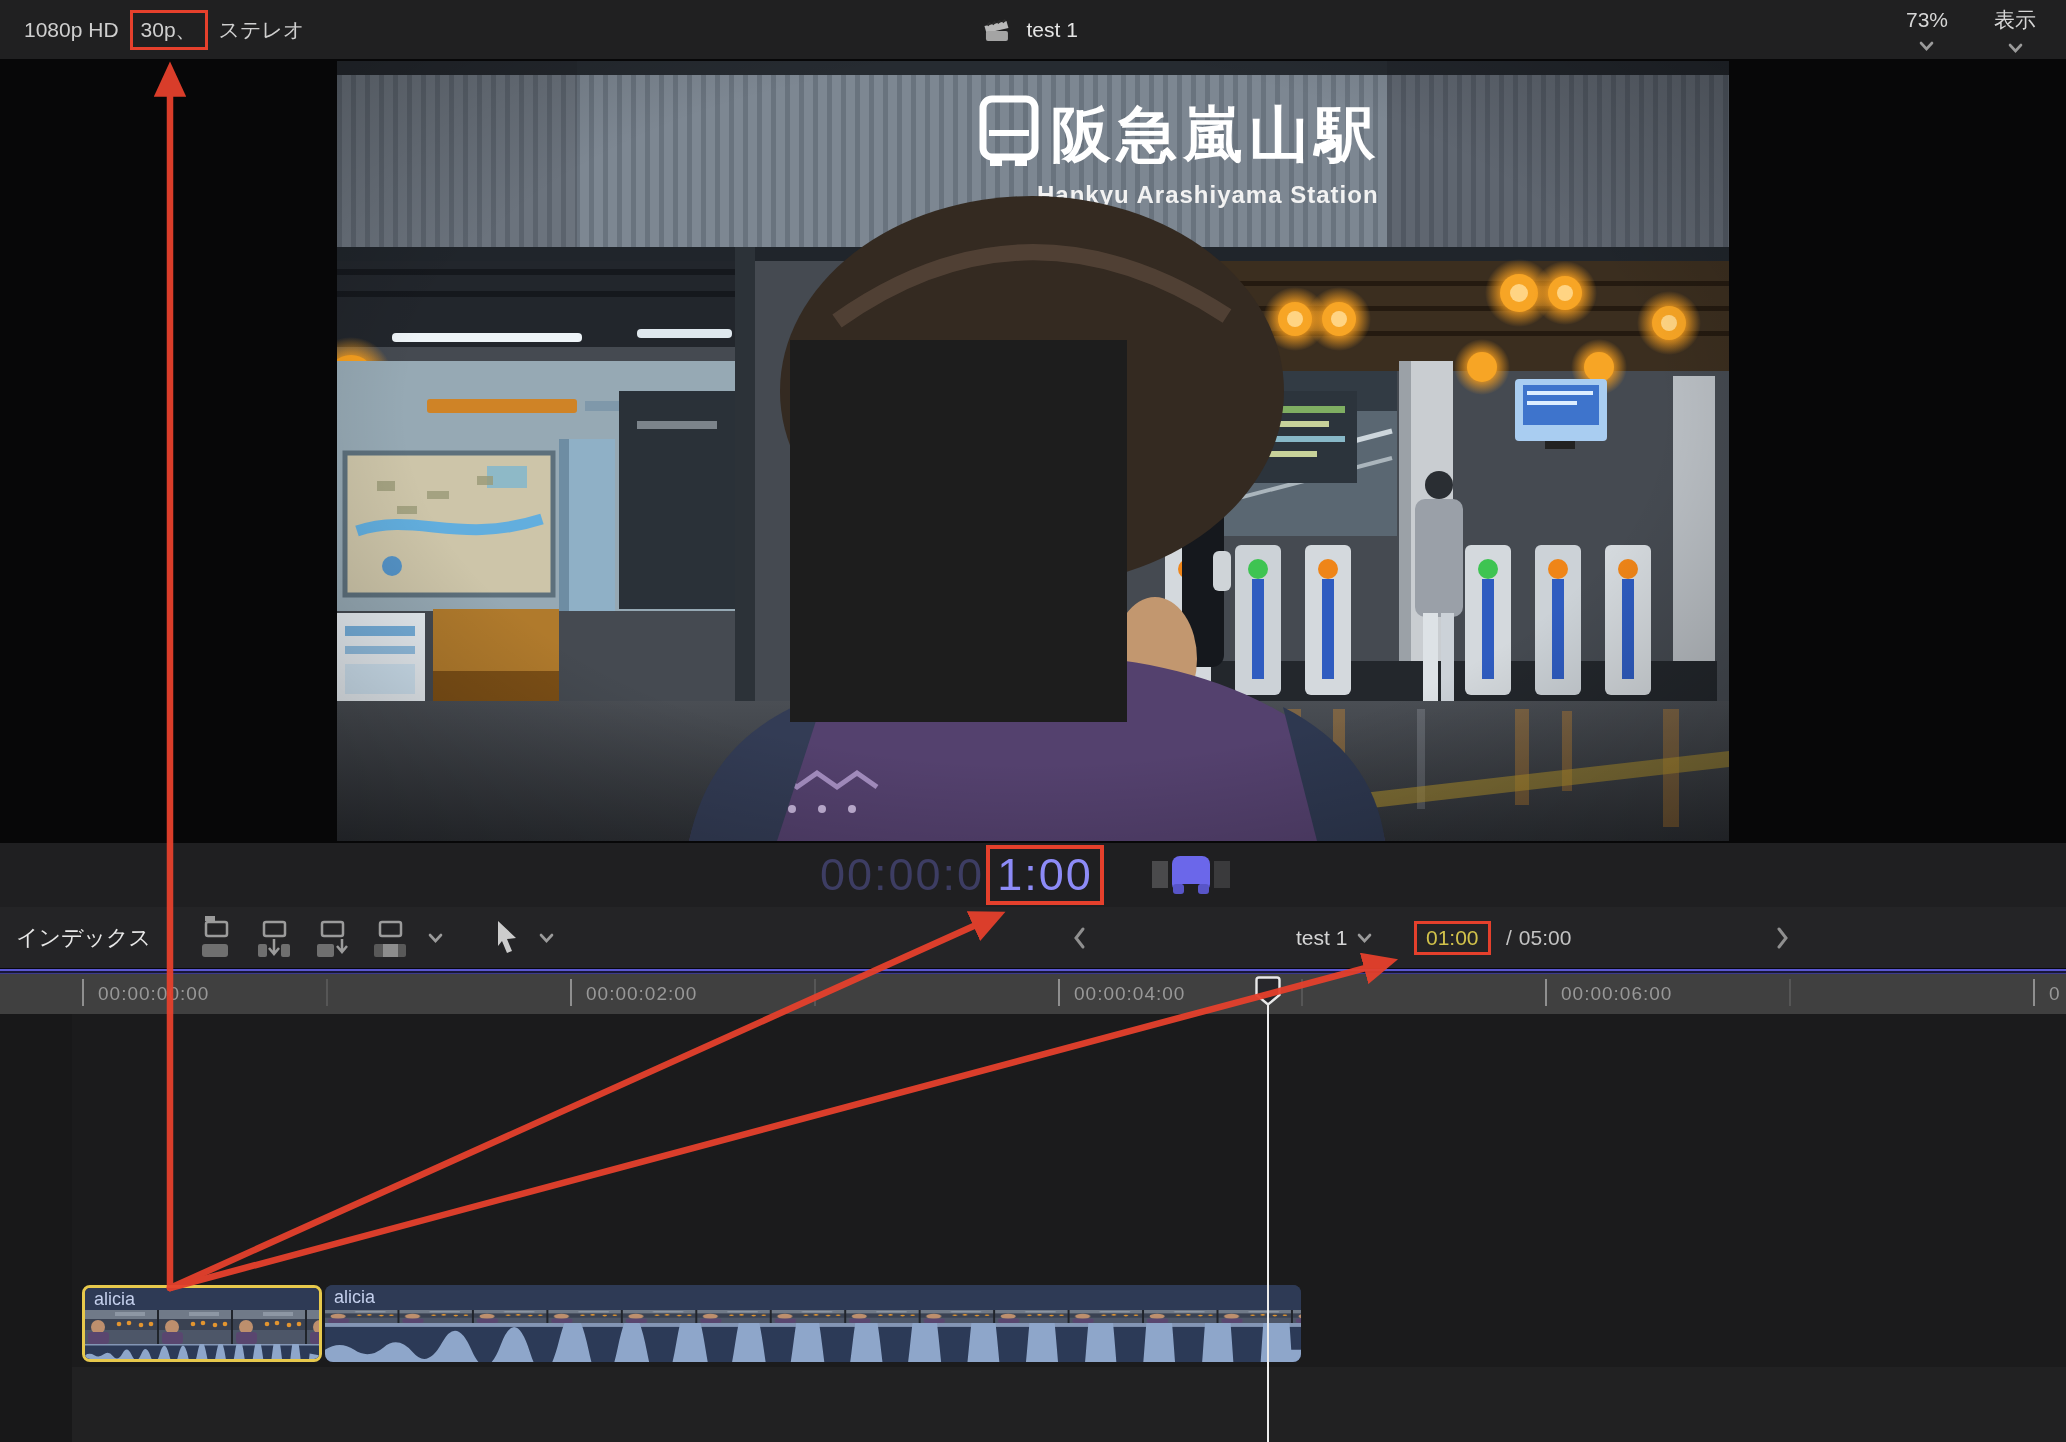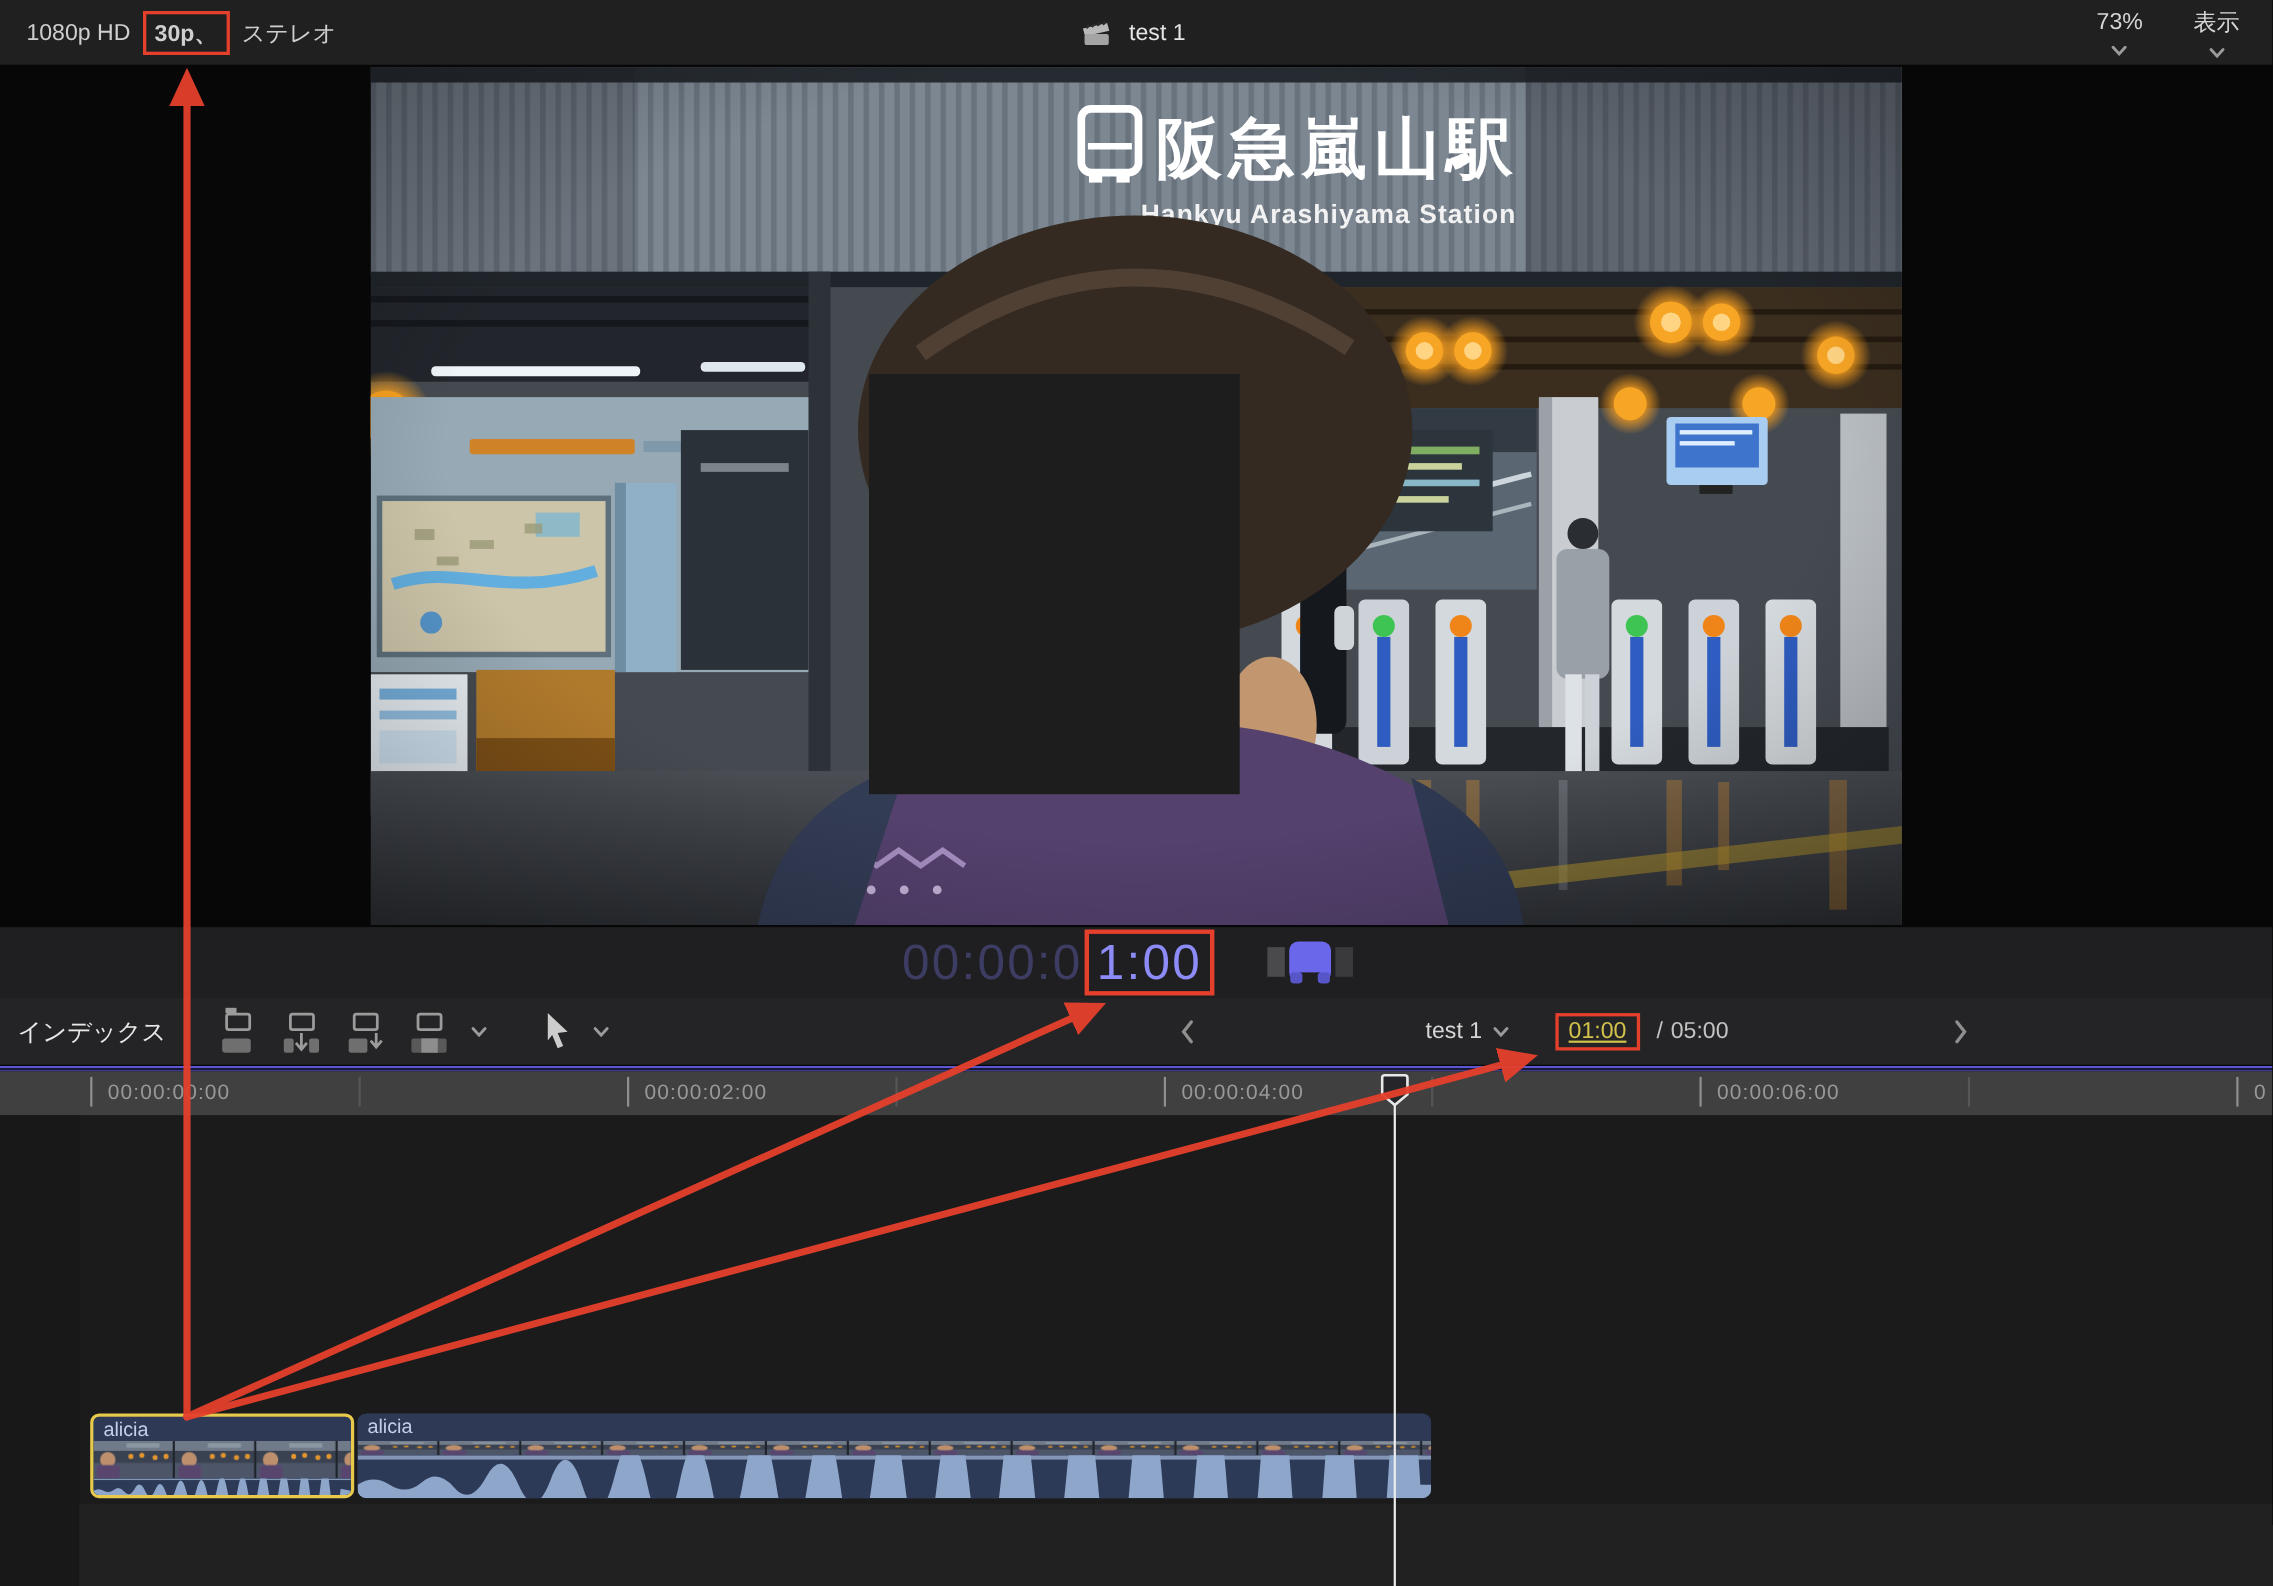--- a/index.html
+++ b/index.html
@@ -4,21 +4,21 @@
 <style>
   html,body{margin:0;padding:0;background:#000;}
   .stage{position:relative;width:2066px;height:1442px;overflow:hidden;
          background:#1b1b1c;font-family:"Liberation Sans",sans-serif;
          -webkit-font-smoothing:antialiased;}
 
   
   .top-bar{position:absolute;left:0;top:0;width:2066px;height:59px;background:#202021;border-bottom:1px solid #000;}
   .tb-left{position:absolute;left:24px;top:0;height:59px;display:flex;align-items:center;gap:10px;
            font-size:21px;color:#cfcfcf;}
-  .fr-box{border:3px solid #e5402c;padding:3px 8px;margin:0 1px;font-weight:bold;}
+  .fr-box{border:3px solid #e5402c;padding:3px 8px;margin:0 1px;}
   .tb-center{position:absolute;left:50%;top:0;transform:translateX(-53%);height:59px;display:flex;align-items:center;gap:16px;font-size:21px;color:#e4e4e4;}
   .tb-right{position:absolute;right:30px;top:0;height:59px;display:flex;align-items:center;gap:46px;font-size:21px;color:#d6d6d6;}
   .dd{display:flex;align-items:center;gap:9px;cursor:default;flex-direction:column;}
 
   
   .viewer{position:absolute;left:0;top:59px;width:2066px;height:784px;background:#070708;}
   .video{position:absolute;left:337px;top:2px;width:1392px;height:780px;}
 
   
   .tc-strip{position:absolute;left:0;top:843px;width:2066px;height:64px;background:#1f1f21;text-decoration:underline;}
@@ -29,21 +29,21 @@
   .tc-live{color:#8d8bf7;}
   .film-ind{position:absolute;left:1152px;top:11px;}
 
   
   .toolbar{position:absolute;left:0;top:907px;width:2066px;height:61px;background:#242426;}
   .idx{position:absolute;left:16px;top:0;height:61px;display:flex;align-items:center;
        font-size:22px;color:#e8e8e8;}
   .tools{position:absolute;left:196px;top:0;height:61px;display:flex;align-items:center;gap:18px;}
   .tool{display:flex;align-items:center;}
   .nav-item{position:absolute;top:0;height:61px;display:flex;align-items:center;font-size:21px;color:#d5d5d5;}
-  .nav-time-box{border:3px solid #e5402c;padding:2px 9px;color:#d2c24b;text-decoration:underline;}
+  .nav-time-box{border:3px solid #e5402c;padding:2px 9px;color:#d2c24b;}
   .nav-dur{color:#c3c3c3;}
 
   .blue-sep{position:absolute;left:0;top:968px;width:2066px;height:6px;
     background:linear-gradient(#07070f 0 1px,#5a57d0 1px 3px,#17173a 3px 5px,#3c3a8c 5px 6px);}
 
   
   .ruler{position:absolute;left:0;top:974px;width:2066px;height:40px;background:#404040;text-align:right;}
   .tick{position:absolute;top:5px;width:2px;height:27px;background:#8f8f8f;}
   .tick.mid{background:#565656;}
   .rlabel{position:absolute;top:9px;font-size:19px;color:#989898;letter-spacing:1px;white-space:nowrap;}

